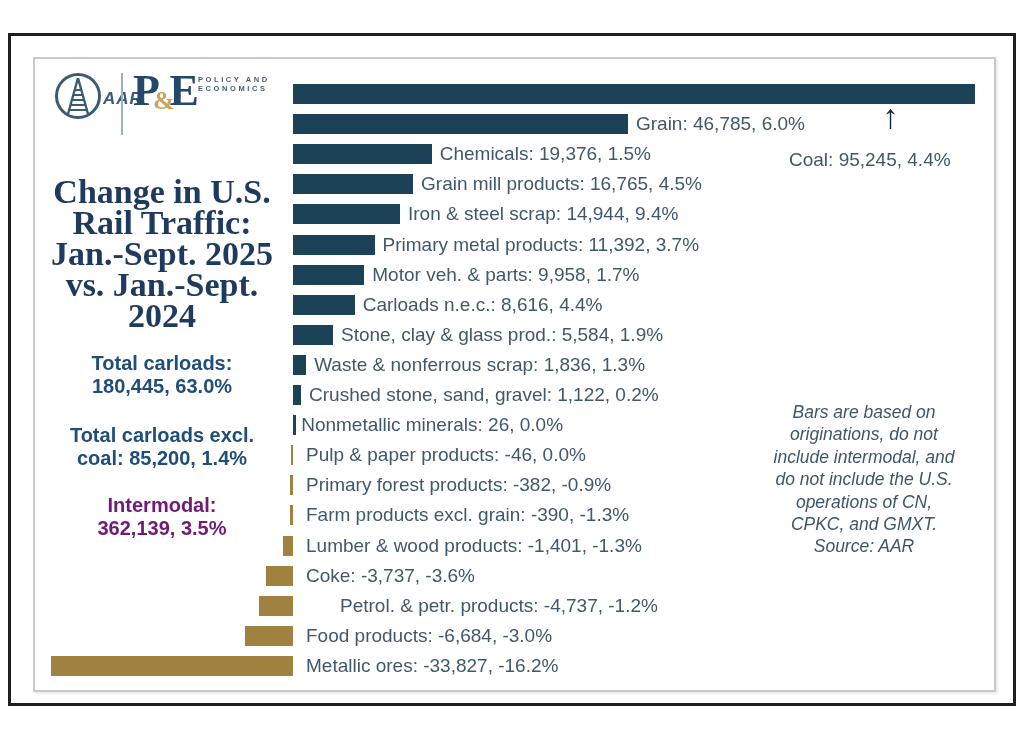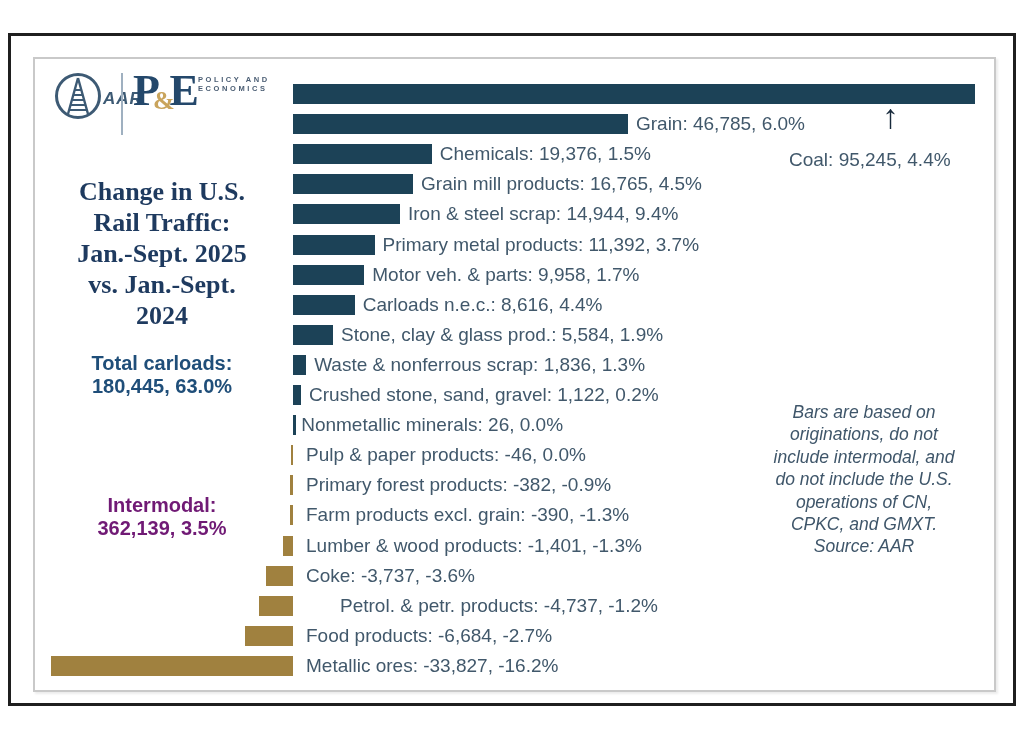--- a/index.html
+++ b/index.html
@@ -21,21 +21,21 @@
   .aar-mark{display:flex;align-items:center;width:58px;}
   .aar-text{font-style:italic;font-weight:bold;font-size:17px;letter-spacing:1px;color:#3d5a74;margin-top:1px;}
   .logo-divider{width:2px;height:62px;background:#9fb0c0;margin-top:2px;}
   .pe-block{display:flex;line-height:1;}
   .pe-main{font-family:"Liberation Serif",serif;font-weight:bold;color:#24486b;font-size:44px;line-height:40px;letter-spacing:-1px;}
   .pe-amp{color:#c9a45c;font-size:26px;margin-left:-6px;margin-right:-4px;vertical-align:-4px;}
   .pe-sub{font-size:7.5px;letter-spacing:2.6px;color:#4a5d73;font-weight:bold;line-height:9px;margin-top:4px;white-space:pre-line;}
   
   .chart-title{
     position:absolute;left:30px;top:176px;width:264px;text-align:center;
-    font-family:"Liberation Serif",serif;font-weight:bold;font-size:26px;line-height:31px;
+    font-family:"Liberation Serif",serif;font-weight:bold;font-size:34px;line-height:31px;
     white-space:pre-line;
   }
   .total-block{
     position:absolute;left:30px;width:264px;text-align:center;
     font-weight:bold;font-size:20px;line-height:23px;white-space:pre-line;
   }
   
   .note-block{
     position:absolute;left:738px;top:401px;width:252px;text-align:center;
     font-style:italic;font-size:17.5px;line-height:22.4px;white-space:pre-line;
@@ -72,20 +72,22 @@
     </div>
   </div>
 
   <div class="chart-title" style="color: rgb(30, 58, 95);">Change in U.S.
 Rail Traffic:
 Jan.-Sept. 2025
 vs. Jan.-Sept.
 2024</div>
   <div class="total-block" style="top: 352px; color: rgb(31, 78, 121);">Total carloads:
 180,445, 63.0%</div>
+  <div class="total-block" style="top: 424px; color: rgb(31, 78, 121);">Total carloads excl.
+coal: 85,200, 1.4%</div>
   <div class="total-block" style="top: 494px; color: #701a75;">Intermodal:
 362,139, 3.5%</div>
 
   <div class="note-block" style="color: rgb(63, 86, 106);">Bars are based on
 originations, do not
 include intermodal, and
 do not include the U.S.
 operations of CN,
 CPKC, and GMXT.
 Source: AAR</div>
@@ -120,20 +122,20 @@
       <div class="bar-label" style="color: rgb(65, 88, 107); top: 485.3px; left: 306px;">Primary forest products: -382, -0.9%</div>
       <div class="bar" style="top: 505.4px; width: 2.7924px; left: 290.208px; background: rgb(160, 129, 63);"></div>
       <div class="bar-label" style="color: rgb(65, 88, 107); top: 515.4px; left: 306px;">Farm products excl. grain: -390, -1.3%</div>
       <div class="bar" style="top: 535.5px; width: 10.0312px; left: 282.969px; background: rgb(160, 129, 63);"></div>
       <div class="bar-label" style="color: rgb(65, 88, 107); top: 545.5px; left: 306px;">Lumber &amp; wood products: -1,401, -1.3%</div>
       <div class="bar" style="top: 565.6px; width: 26.7569px; left: 266.243px; background: rgb(160, 129, 63);"></div>
       <div class="bar-label" style="color: rgb(65, 88, 107); top: 575.6px; left: 306px;">Coke: -3,737, -3.6%</div>
       <div class="bar" style="top: 595.7px; width: 33.9169px; left: 259.083px; background: rgb(160, 129, 63);"></div>
       <div class="bar-label" style="color: rgb(65, 88, 107); top: 605.7px; left: 306px; margin-left: 34px;">Petrol. &amp; petr. products: -4,737, -1.2%</div>
       <div class="bar" style="top: 625.8px; width: 47.8574px; left: 245.143px; background: rgb(160, 129, 63);"></div>
-      <div class="bar-label" style="color: rgb(65, 88, 107); top: 635.8px; left: 306px;">Food products: -6,684, -2.7%</div>
+      <div class="bar-label" style="color: rgb(65, 88, 107); top: 635.8px; left: 306px;">Food products: -6,684, -3.0%</div>
       <div class="bar" style="top: 655.9px; width: 242.201px; left: 50.7987px; background: rgb(160, 129, 63);"></div>
       <div class="bar-label" style="color: rgb(65, 88, 107); top: 665.9px; left: 306px;">Metallic ores: -33,827, -16.2%</div>
     </div>
 
   <div class="coal-arrow">↑</div>
   <div class="coal-callout" style="color: rgb(65, 88, 107);">Coal: 95,245, 4.4%</div>
 </div>
 
 </body></html>

